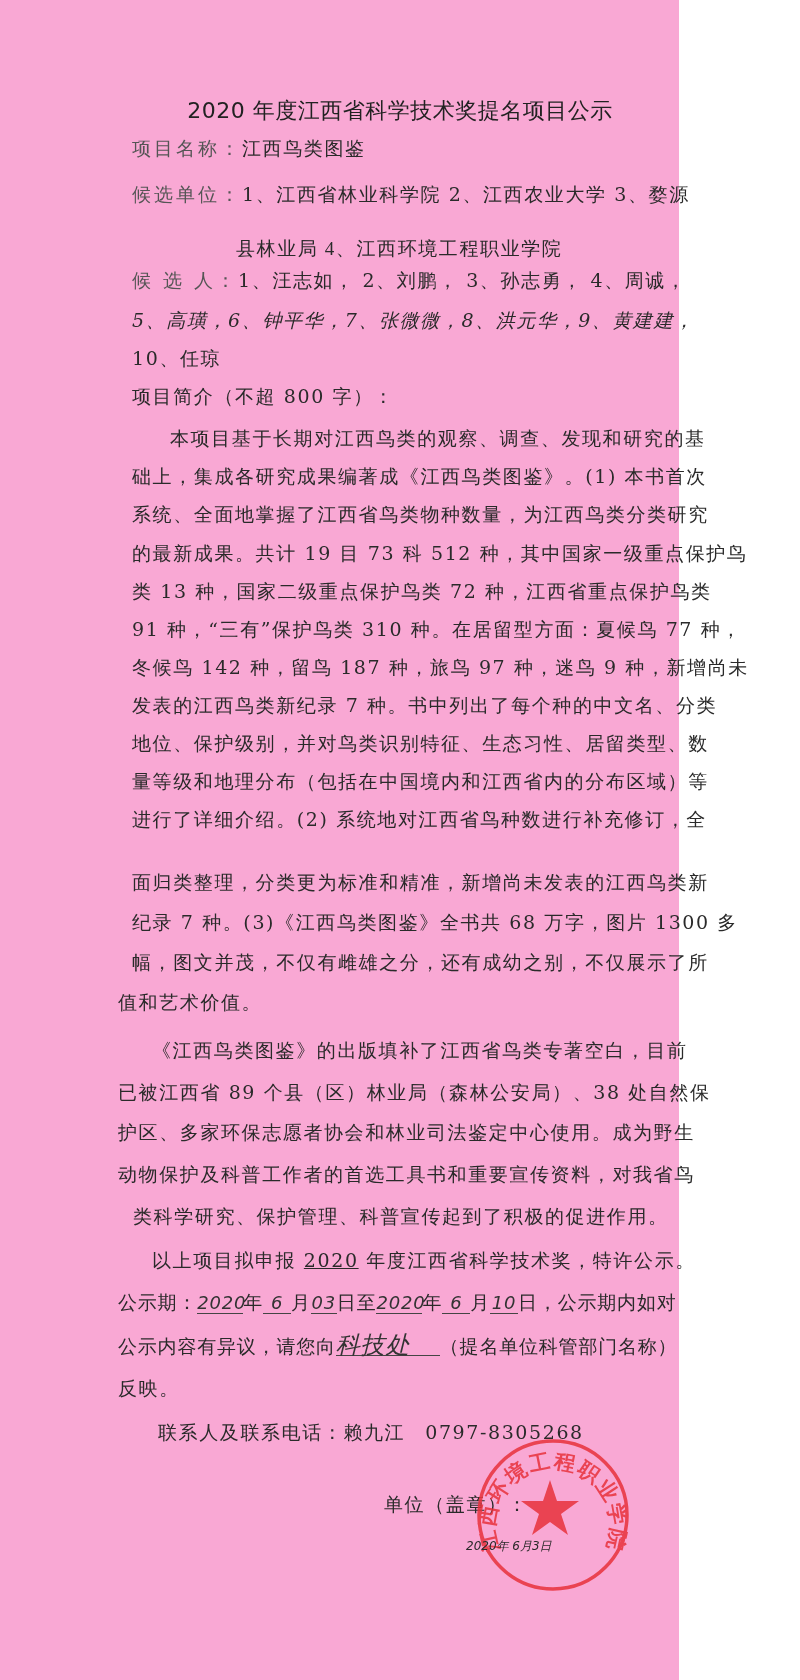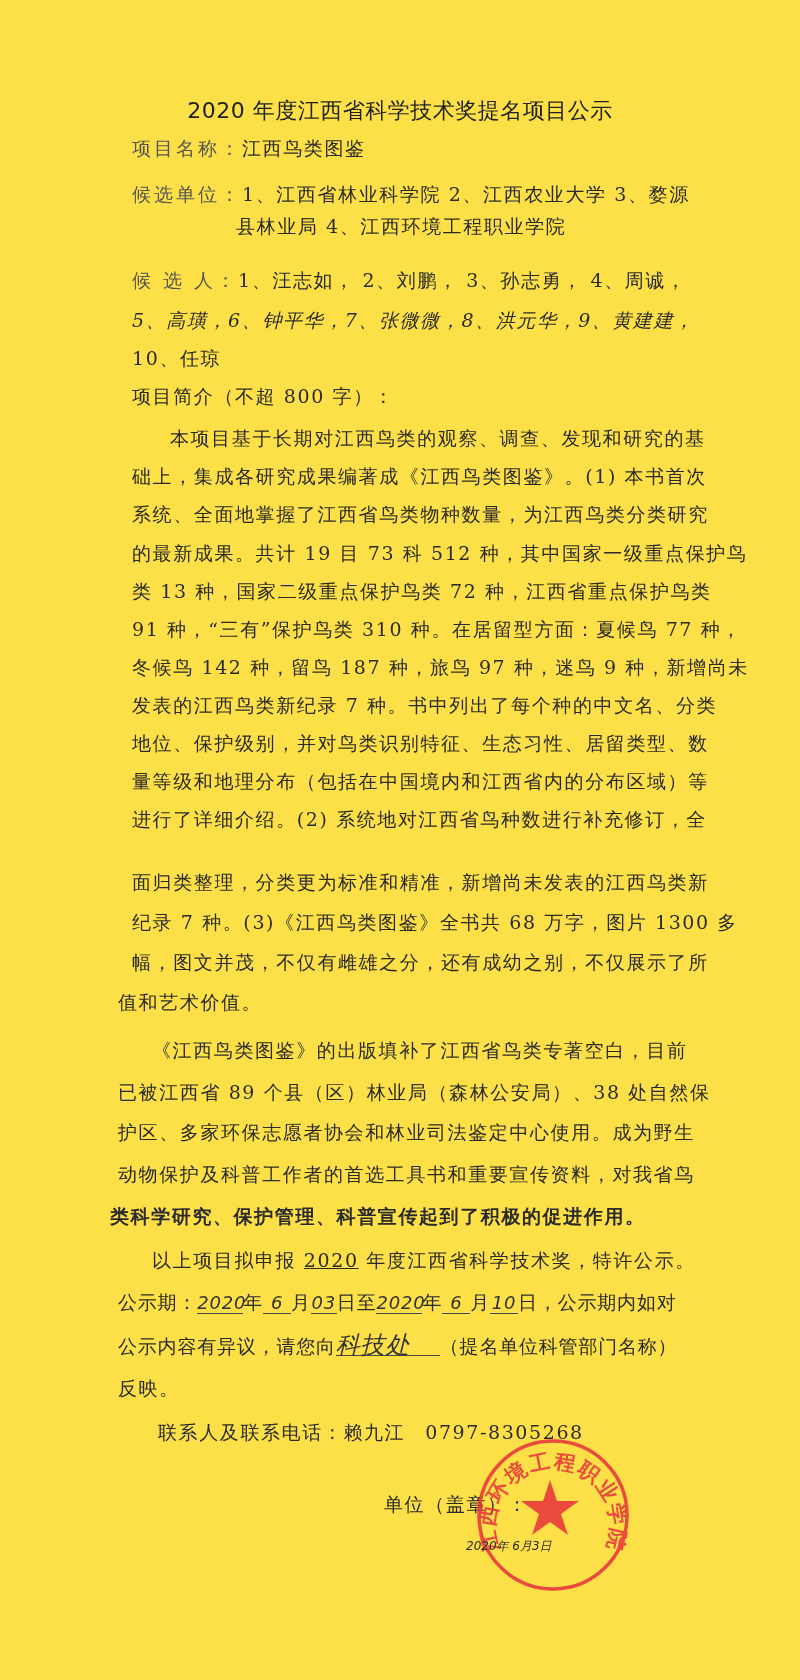--- a/index.html
+++ b/index.html
@@ -1,17 +1,17 @@
 <!DOCTYPE html>
 <html><head>
 <meta charset="utf-8">
 <style>
   html, body { margin: 0; padding: 0; background: #ffffff; }
   body { width: 800px; height: 1680px; position: relative; overflow: hidden; }
-  .page { position: absolute; left: 0; top: 0; width: 800px; height: 1680px; background: #fde047; }
+  .page { position: absolute; left: 0; top: 0; width: 679px; height: 1680px; background: #f9a8d4; }
   .title {
     position: absolute; left: 0; width: 800px; top: 96px; text-align: center;
     font-family: "DejaVu Sans", sans-serif; font-size: 22px; color: #222; letter-spacing: 0.5px;
   }
   .line {
     position: absolute; left: 132px; white-space: nowrap;
     font-family: "DejaVu Serif", serif; font-size: 19px; color: #2a2a2a; letter-spacing: 1.6px;
   }
   .label { color: #555; letter-spacing: 3px; }
   .hand {
@@ -32,21 +32,21 @@
 
   <div class="title">2020 年度江西省科学技术奖提名项目公示</div>
 
   <div class="line" style="top:136px;">
     <span class="label">项目名称：</span><span>江西鸟类图鉴</span>
   </div>
 
   <div class="line" style="top:182px;">
     <span class="label">候选单位：</span><span>1、江西省林业科学院 2、江西农业大学 3、婺源</span>
   </div>
-  <div class="line" style="top:214px; left:236px;">县林业局 4、江西环境工程职业学院</div>
+  <div class="line" style="top:236px; left:236px;font-family:Liberation Serif, serif;">县林业局 4、江西环境工程职业学院</div>
 
   <div class="line" style="top:268px;">
     <span class="label">候 选 人：</span><span>1、汪志如，  2、刘鹏，  3、孙志勇，  4、周诚，</span>
   </div>
   <div class="line" style="top:308px;font-style:italic;">5、高璜，6、钟平华，7、张微微，8、洪元华，9、黄建建，</div>
   <div class="line" style="top:346px;">10、任琼</div>
 
   <div class="line" style="top:384px;">项目简介（不超 800 字）：</div>
 
   <div>
@@ -65,21 +65,21 @@
     <div class="line" style="top:910px;">纪录 7 种。(3)《江西鸟类图鉴》全书共 68 万字，图片 1300 多</div>
     <div class="line" style="top:950px;">幅，图文并茂，不仅有雌雄之分，还有成幼之别，不仅展示了所</div>
     <div class="line" style="top:990px; left:118px;">值和艺术价值。</div>
   </div>
 
   <div>
     <div class="line" style="top:1038px; left:152px;">《江西鸟类图鉴》的出版填补了江西省鸟类专著空白，目前</div>
     <div class="line" style="top:1080px; left:118px;">已被江西省 89 个县（区）林业局（森林公安局）、38 处自然保</div>
     <div class="line" style="top:1120px; left:118px;">护区、多家环保志愿者协会和林业司法鉴定中心使用。成为野生</div>
     <div class="line" style="top:1162px; left:118px;">动物保护及科普工作者的首选工具书和重要宣传资料，对我省鸟</div>
-    <div class="line" style="top:1204px; left:110px;font-weight:bold;">类科学研究、保护管理、科普宣传起到了积极的促进作用。</div>
+    <div class="line" style="top:1204px; left:133px;">类科学研究、保护管理、科普宣传起到了积极的促进作用。</div>
   </div>
 
   <div class="line" style="top:1248px; left:152px;">
     <span>以上项目拟申报 </span><span class="u">2020</span><span> 年度江西省科学技术奖，特许公示。</span>
   </div>
 
   <div class="line" style="top:1290px; left:118px; letter-spacing:0.8px;">
     <span>公示期：</span><span class="hand" style="width:46px;">2020</span><span>年</span><span class="hand" style="width:28px;">6</span><span>月</span><span class="hand" style="width:26px;">03</span><span>日</span><span>至</span><span class="hand" style="width:46px;">2020</span><span>年</span><span class="hand" style="width:28px;">6</span><span>月</span><span class="hand" style="width:28px;">10</span><span>日</span><span>，公示期内如对</span>
   </div>
 

